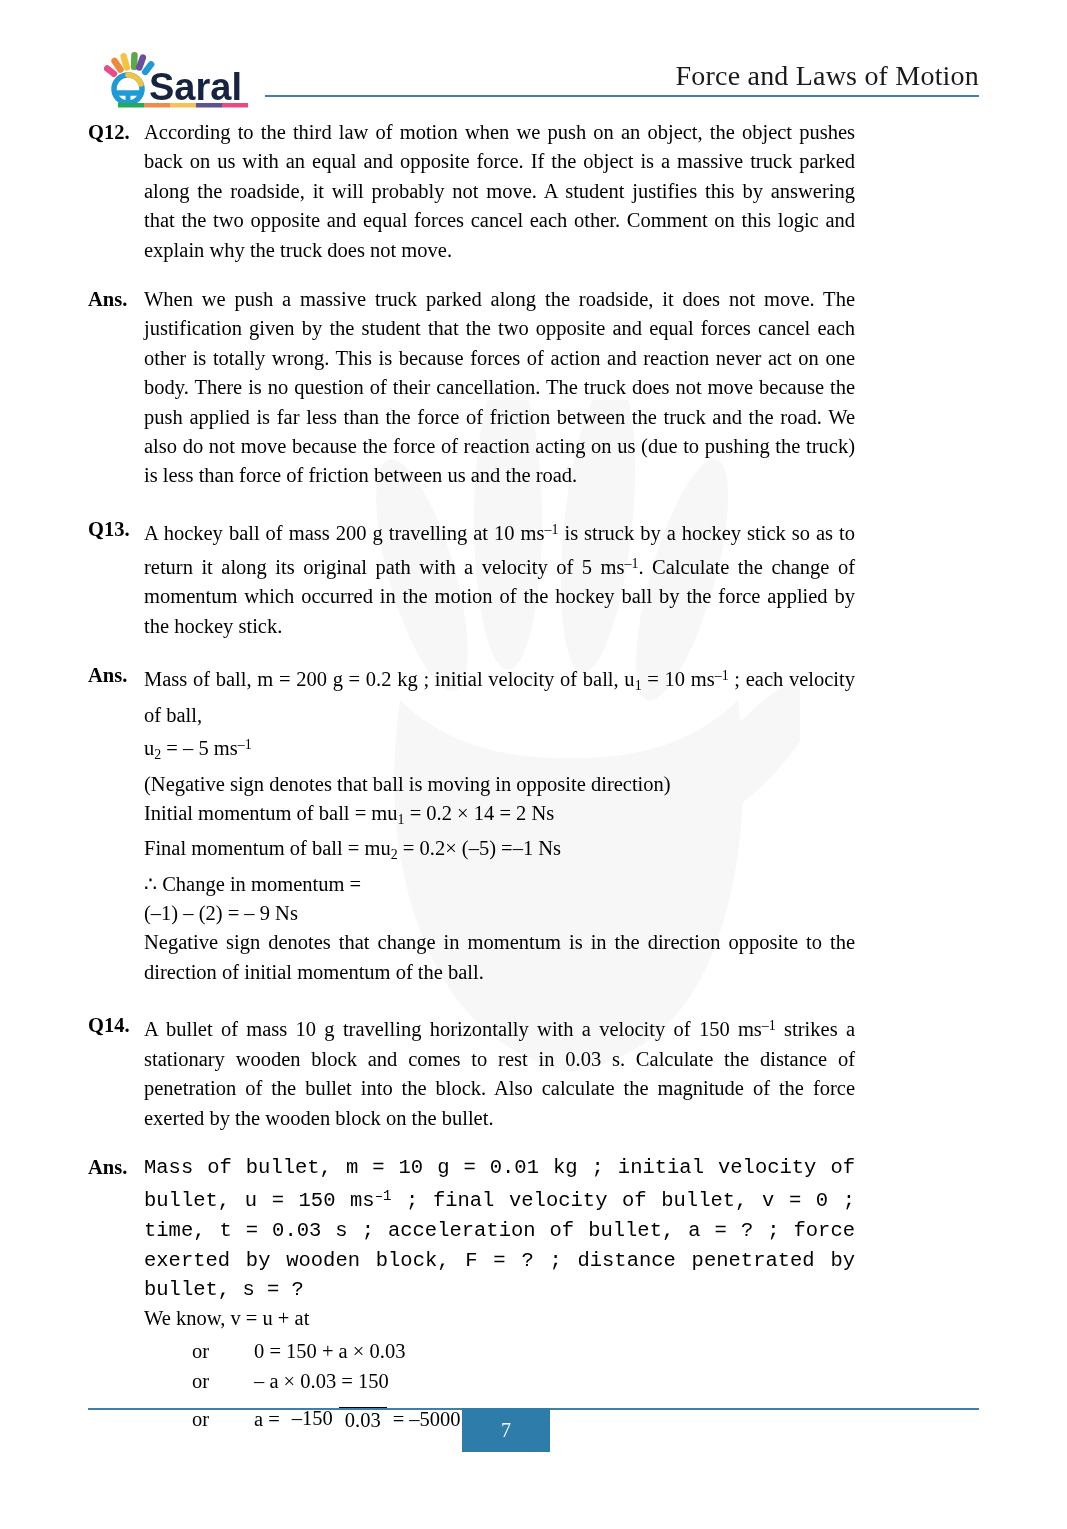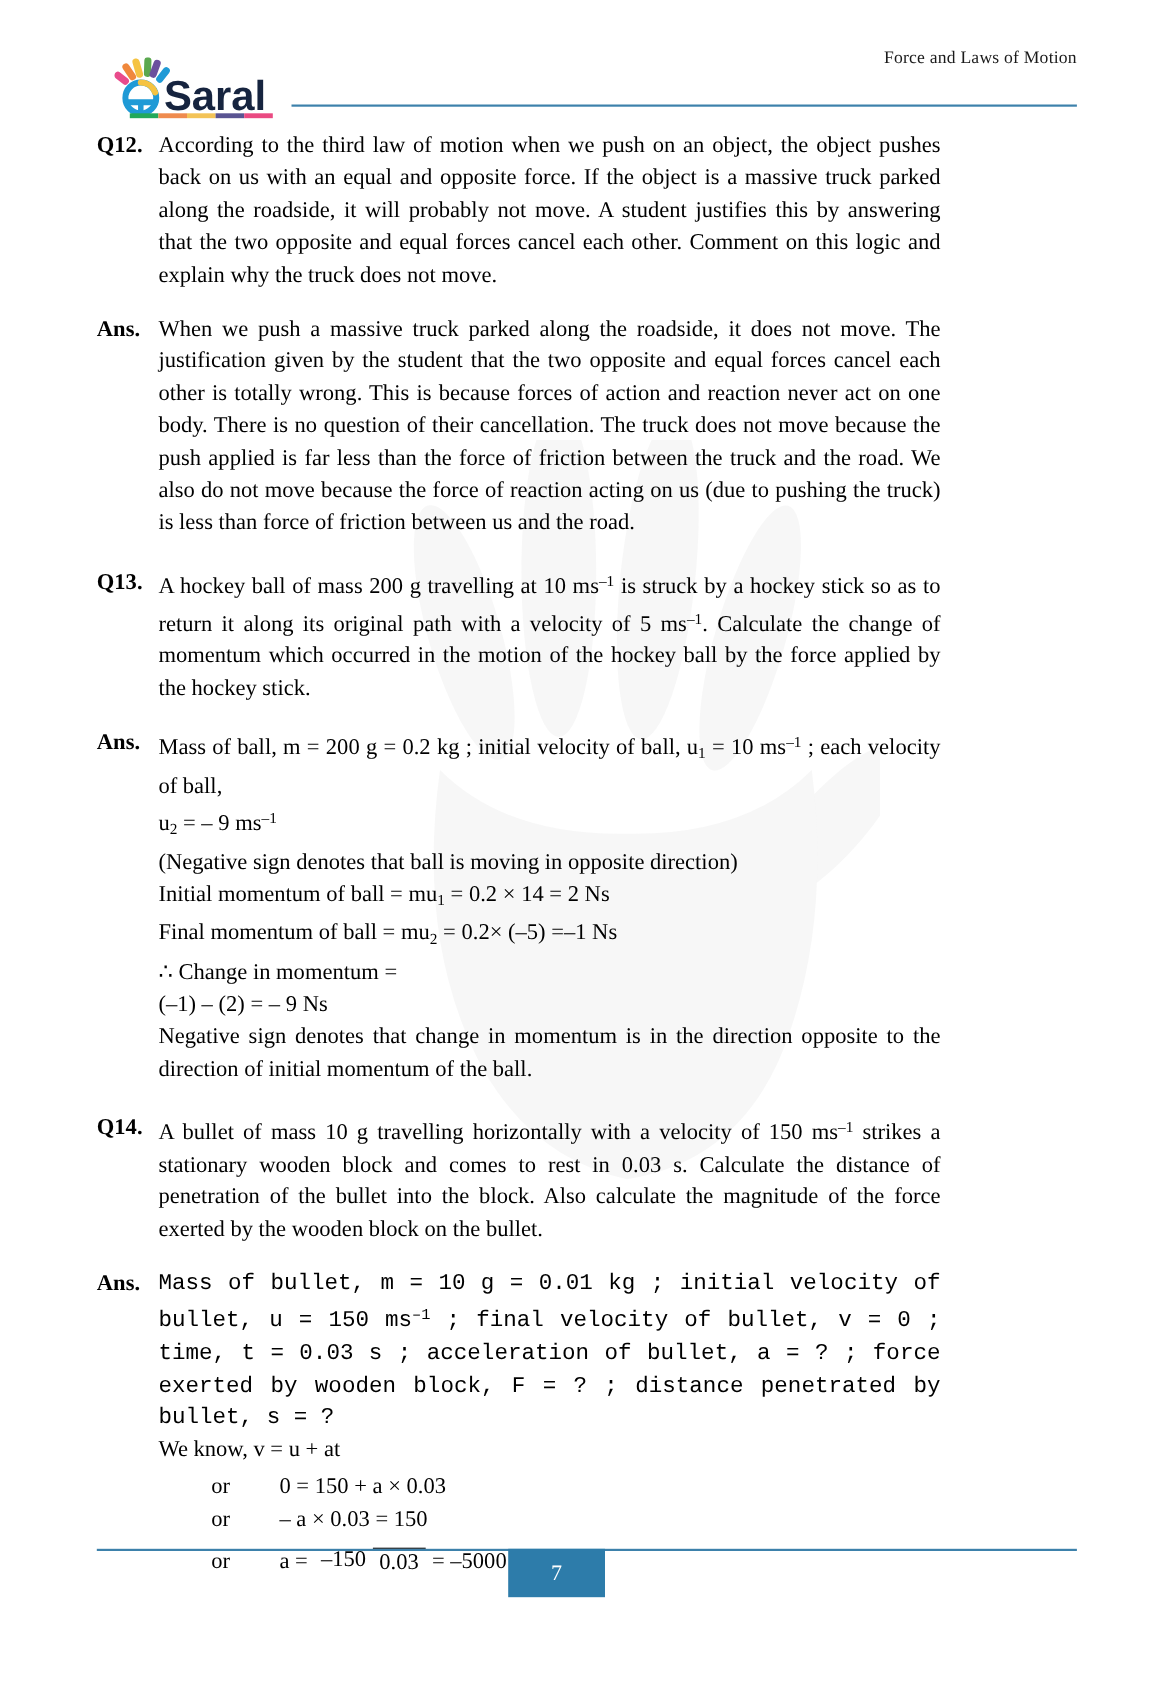--- a/index.html
+++ b/index.html
@@ -42,23 +42,23 @@
     left: 104px;
     top: 52px;
     width: 160px;
     height: 56px;
   }
   .logo-svg { display: block; }
 
   .header-title {
     position: absolute;
     right: 88px;
-    top: 44px;
+    top: 60px;
     font-family: "Liberation Serif", "DejaVu Serif", serif;
-    font-size: 16px;
+    font-size: 28px;
     letter-spacing: 0.2px;
     color: #1a1a1a;
     white-space: nowrap;
   }
   .header-rule {
     position: absolute;
     left: 265px;
     top: 95px;
     width: 714px;
     height: 2px;
@@ -238,21 +238,21 @@
 
     <div class="qa-block">
       <div class="qa-label">Q13.</div>
       <div class="qa-body"><span>A hockey ball of mass 200 g travelling at 10 ms</span><sup>–1</sup><span> is struck by a hockey stick so as to return it along its original path with a velocity of 5 ms</span><sup>–1</sup><span>. Calculate the change of momentum  which occurred in the motion of the hockey ball by the force applied by the hockey stick.</span></div>
     </div>
 
     <div class="qa-block" style="margin-bottom:24px;">
       <div class="qa-label ans-label">Ans.</div>
       <div class="qa-body nojust">
         <div class="line wrap"><span>Mass of ball, m = 200 g = 0.2 kg ; initial velocity of ball, u</span><sub>1</sub><span> = 10 ms</span><sup>–1</sup><span> ; each velocity of ball,</span></div>
-        <div class="line"><span>u</span><sub>2</sub><span> = – 9 ms</span><sup>–1</sup></div>
+        <div class="line"><span>u</span><sub>2</sub><span> = – 5 ms</span><sup>–1</sup></div>
         <div class="line">(Negative sign denotes that ball is moving in opposite direction)</div>
         <div class="line"><span>Initial momentum of ball = mu</span><sub>1</sub><span> = 0.2 × 14 = 2 Ns</span></div>
         <div class="line"><span>Final momentum of ball = mu</span><sub>2</sub><span> = 0.2× (–5) =–1 Ns</span></div>
         <div class="line">∴  Change in momentum =</div>
         <div class="line">(–1) – (2) = – 9 Ns</div>
         <div class="line wrap">Negative sign denotes that change in momentum is in the direction opposite to the direction of initial momentum of the ball.</div>
       </div>
     </div>
 
     <div class="qa-block">

